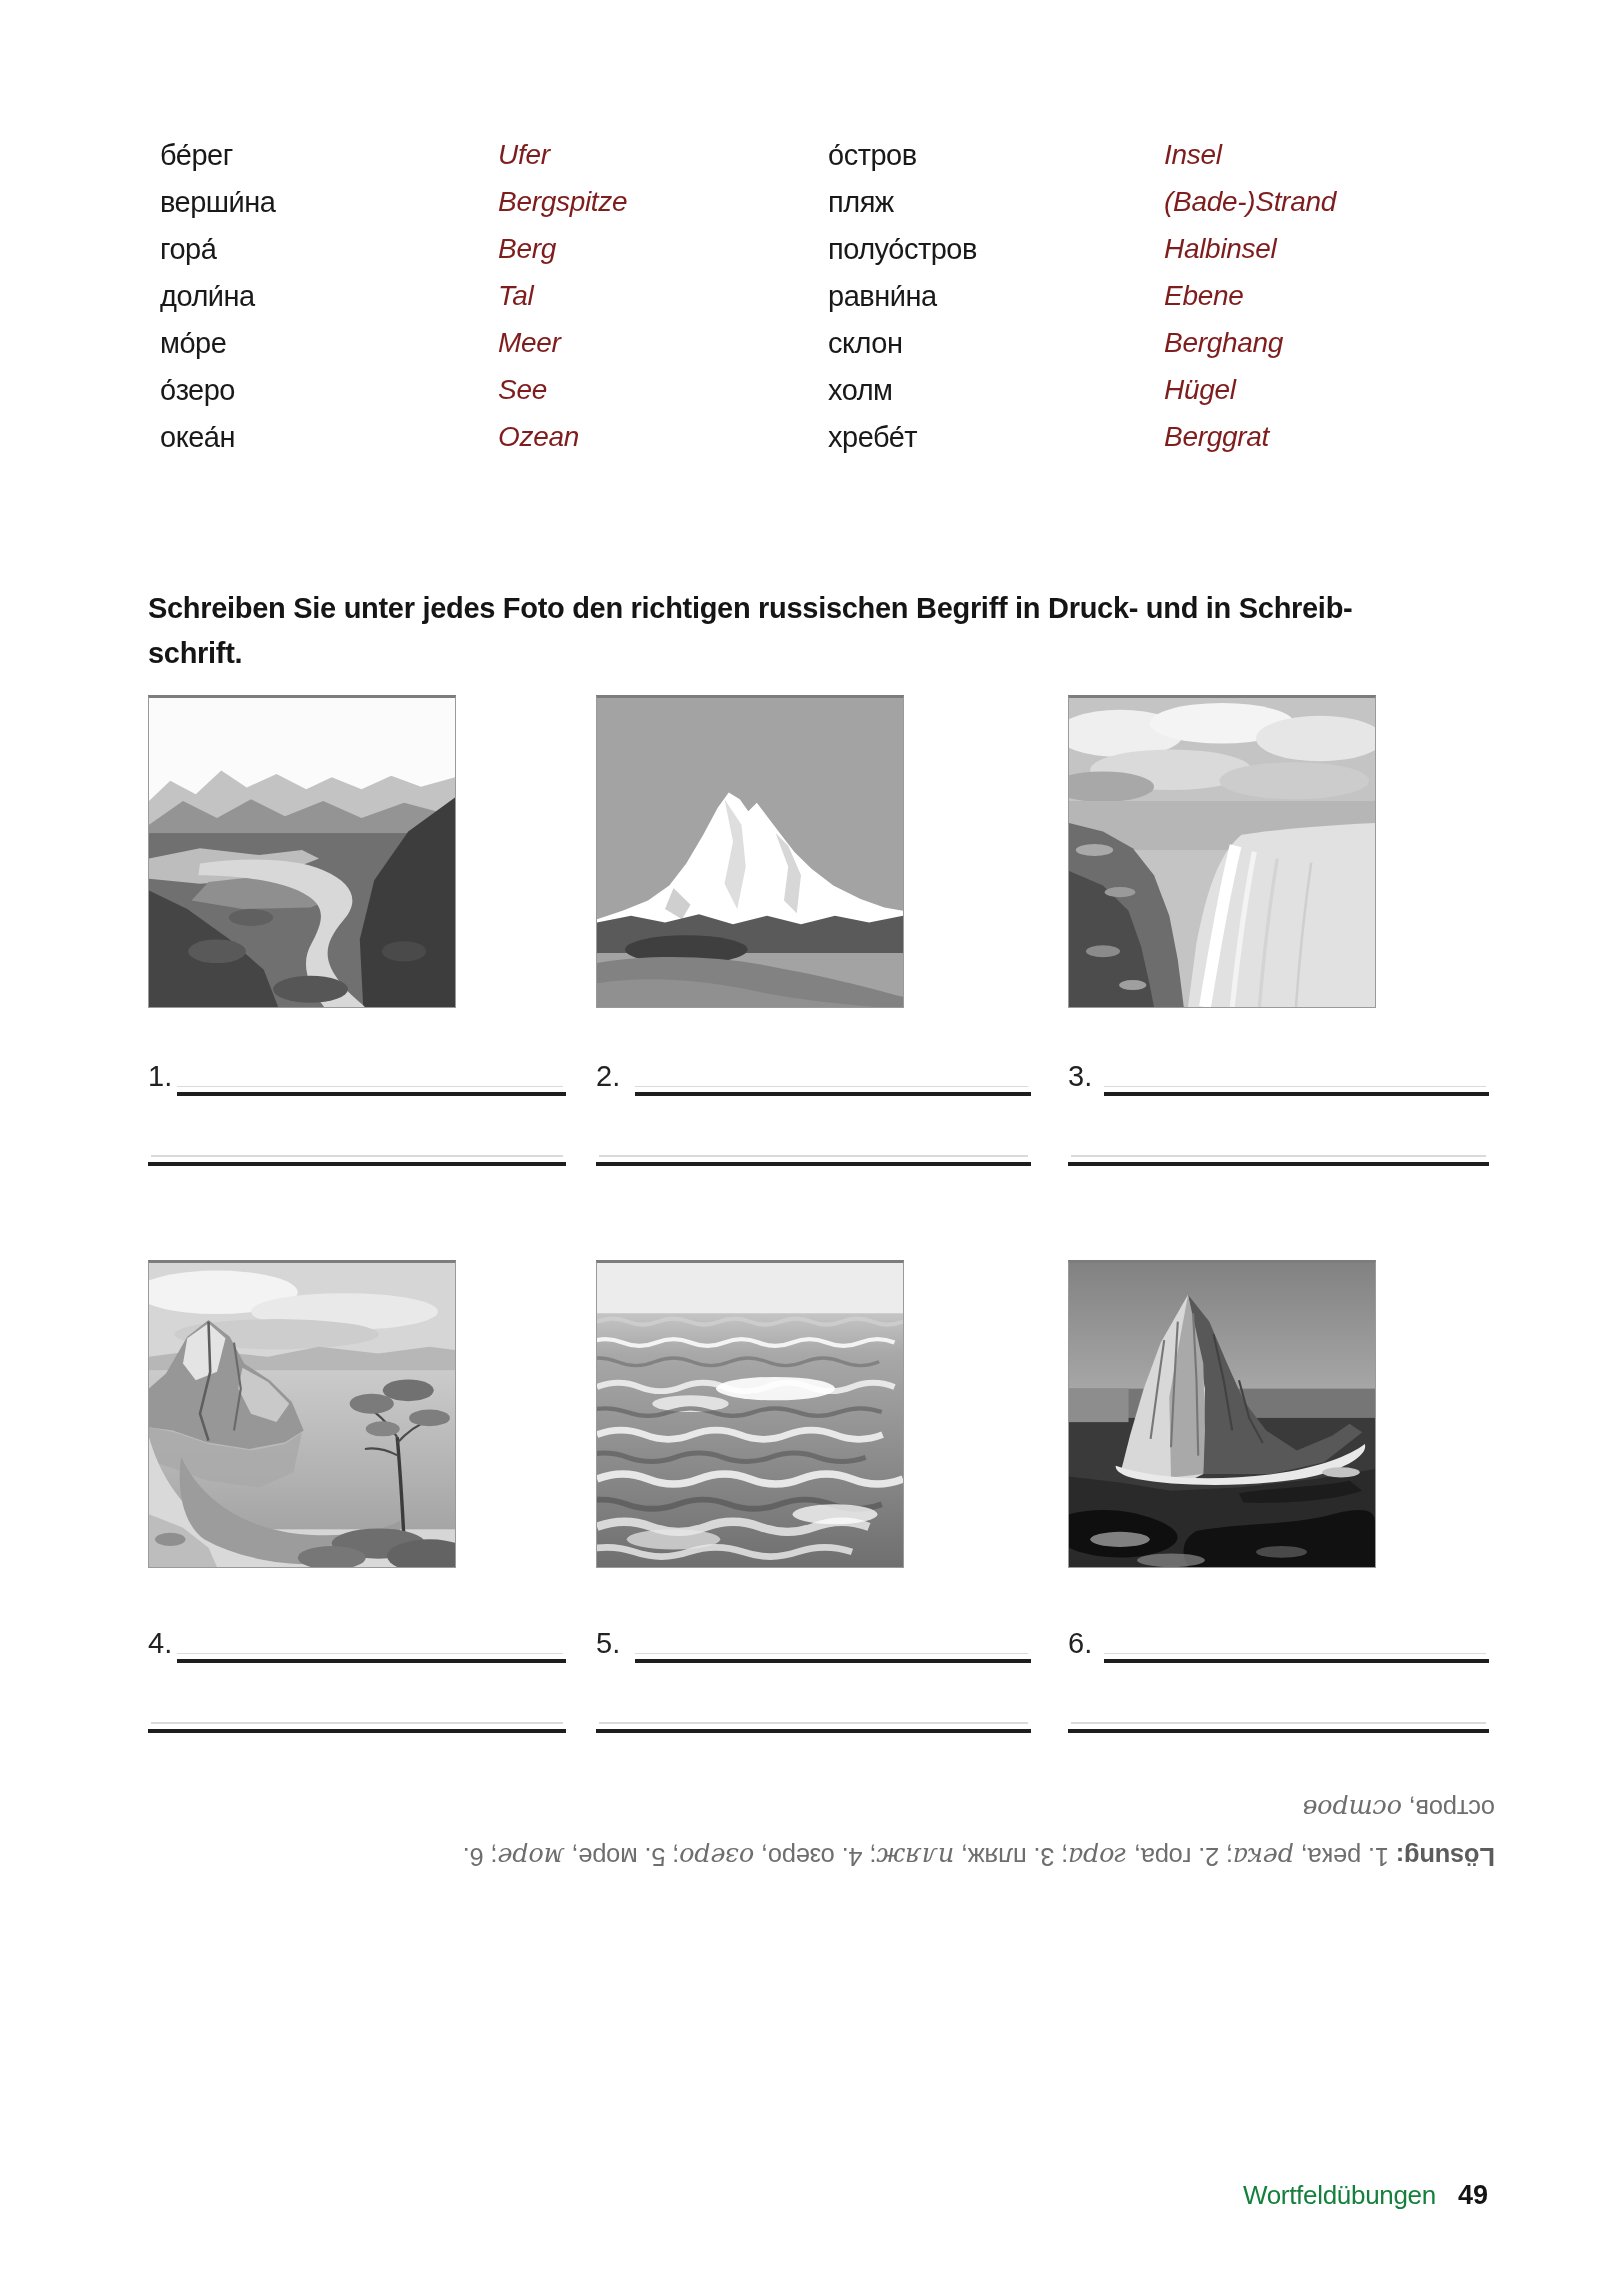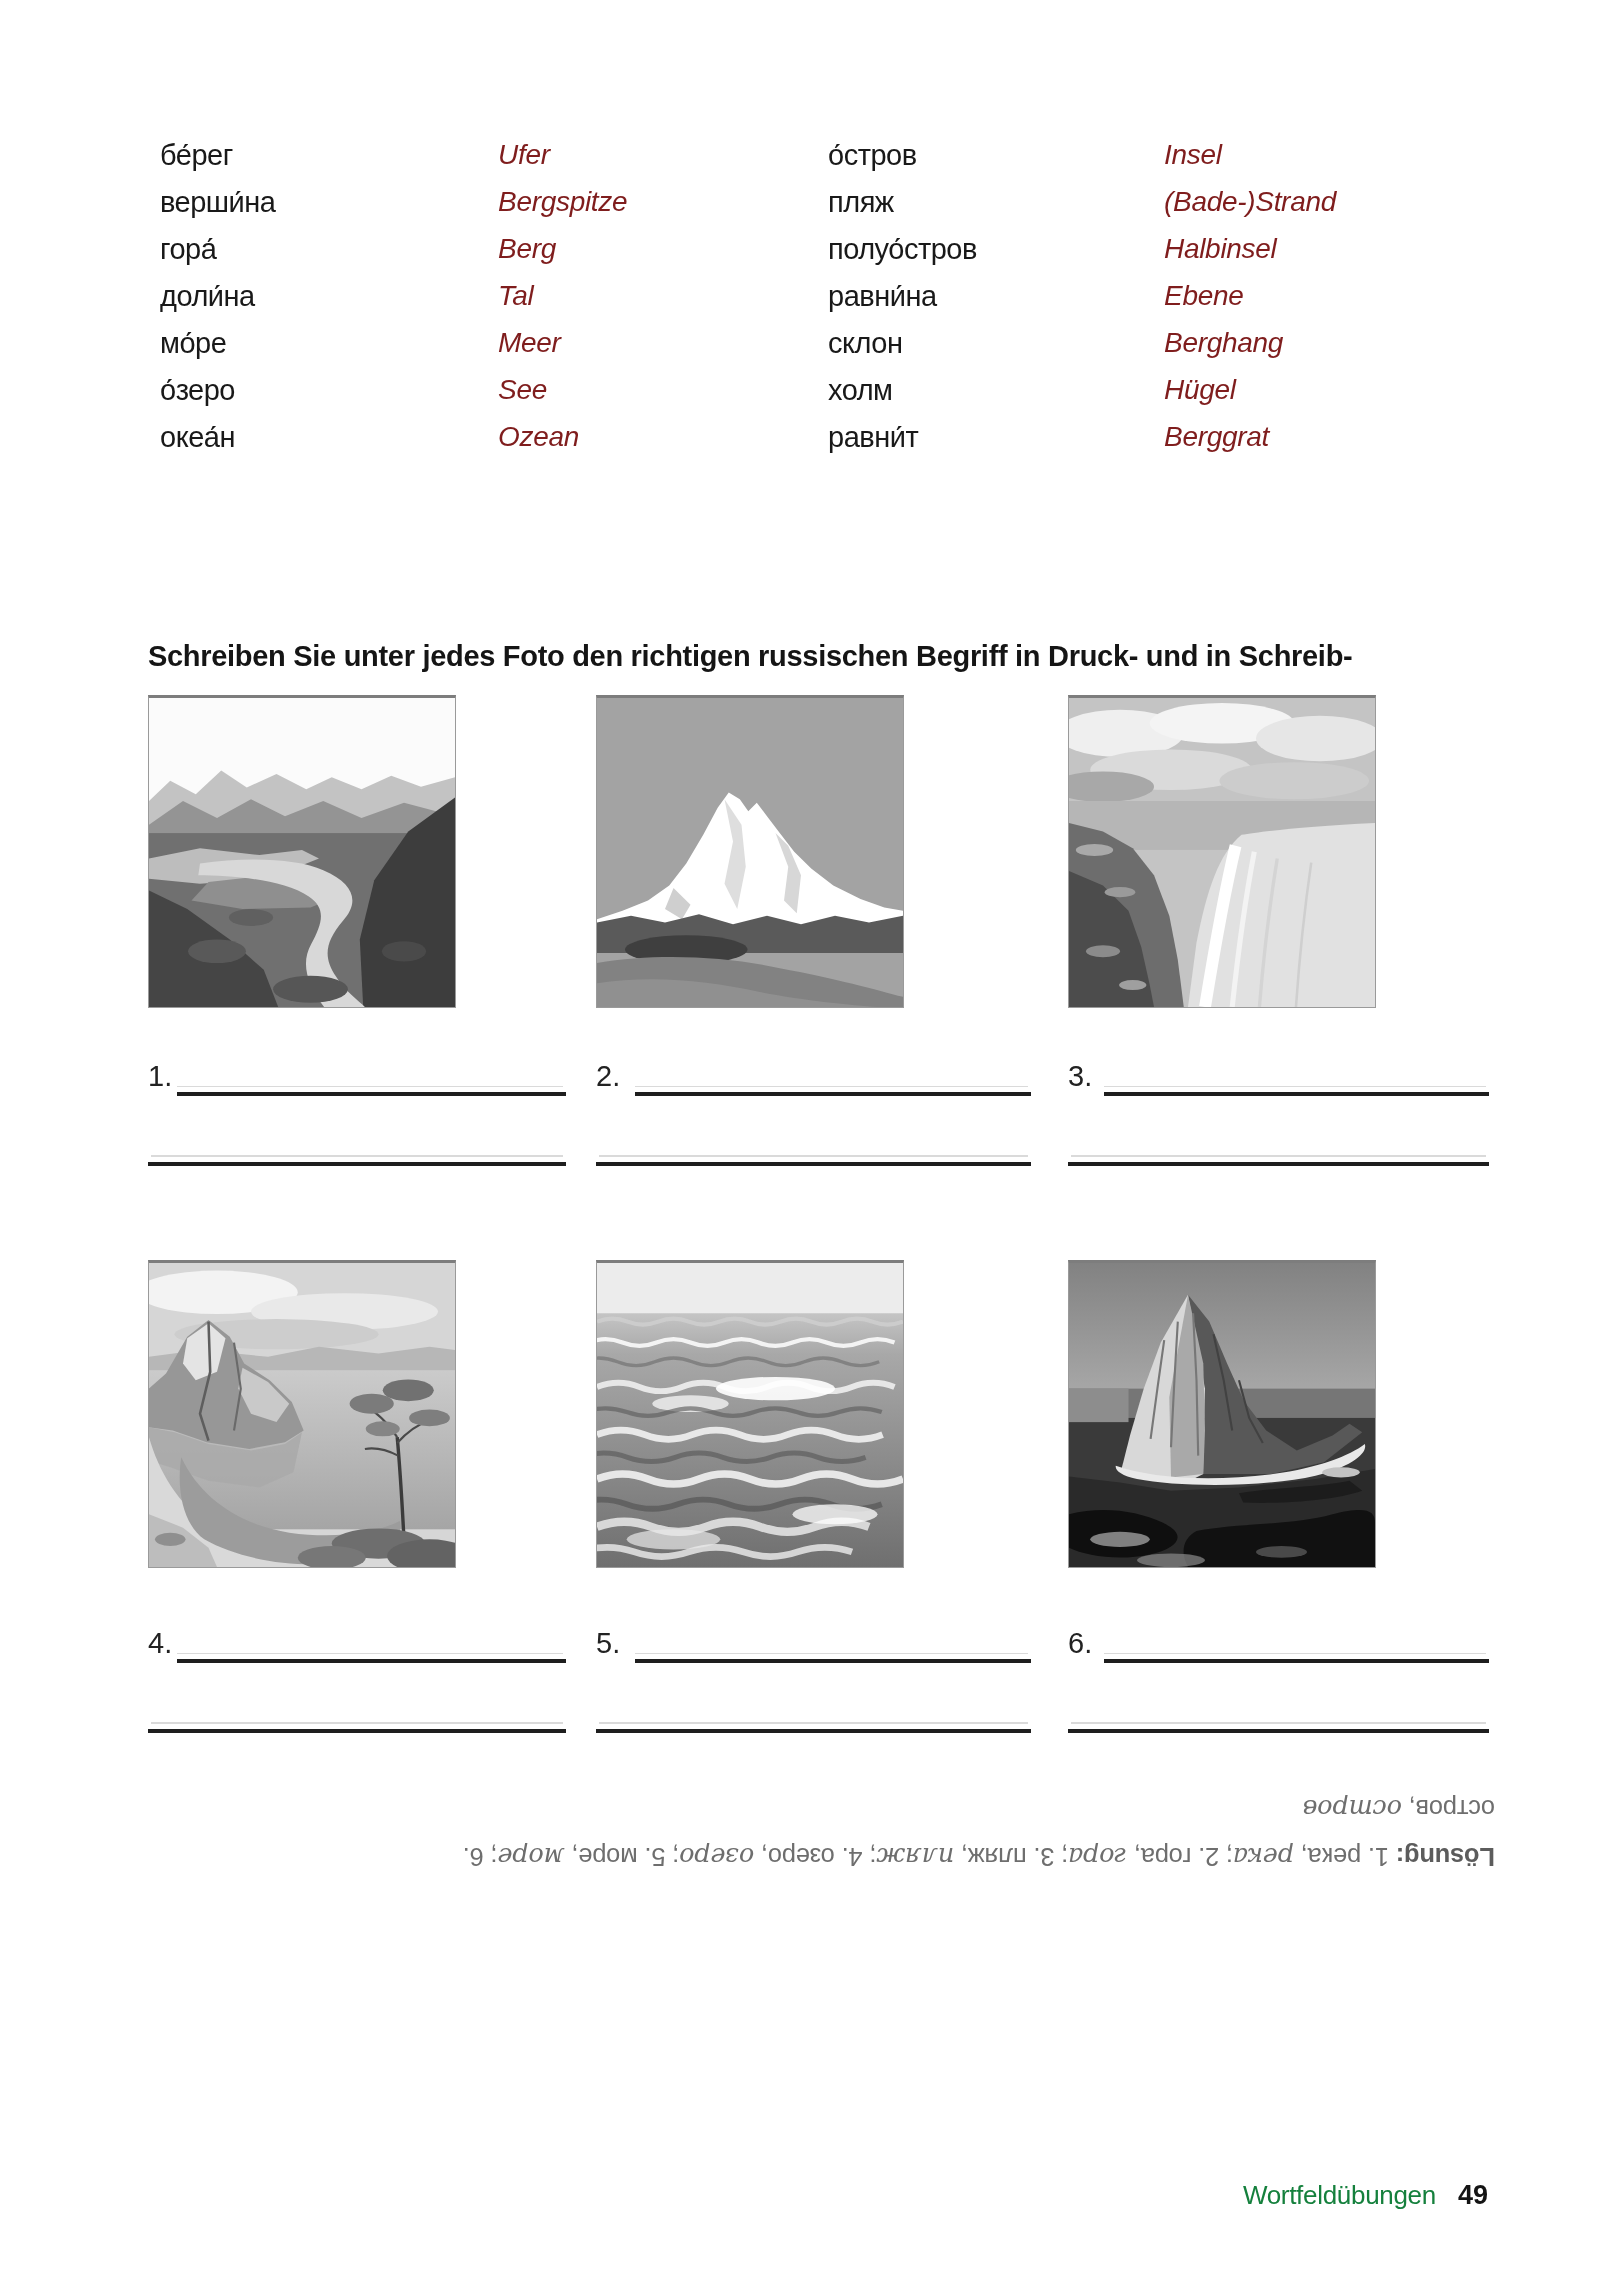--- a/index.html
+++ b/index.html
@@ -8,21 +8,21 @@
 
   
   .vocab{position:absolute;left:148px;top:139px;}
   .vocab-row{display:grid;grid-template-columns:338px 330px 336px 357px;height:47px;align-items:start;margin-left:12px;}
   .ru{font-size:29px;letter-spacing:-0.5px;color:#191919;}
   .de{font-size:28px;font-style:italic;letter-spacing:-0.3px;color:#7f1d1d;}
 
   
   .instruction{position:absolute;left:148px;top:586px;width:1376px;
                font-weight:bold;font-size:29px;line-height:45px;letter-spacing:-0.3px;color:#151515;}
-  .instruction div{white-space:nowrap;margin-top:48px;}
+  .instruction div{white-space:nowrap;}
 
   
   .photo{position:absolute;width:308px;box-sizing:border-box;background:#cfcfcf;
          border:1.7px solid #9a9a9a;border-top:3.4px solid #7d7d7d;overflow:hidden;}
   .photo svg{display:block;width:100%;height:100%;}
   .row1{top:695px;height:313px;}
   .row2{top:1260px;height:308px;}
   .c1{left:148px;} .c2{left:596px;} .c3{left:1068px;}
 
   
@@ -91,21 +91,21 @@
     </div>
     <div class="vocab-row">
       <span class="ru">о́зеро</span>
       <span class="de">See</span>
       <span class="ru">холм</span>
       <span class="de">Hügel</span>
     </div>
     <div class="vocab-row">
       <span class="ru">океа́н</span>
       <span class="de">Ozean</span>
-      <span class="ru">равни́т</span>
+      <span class="ru">хребе́т</span>
       <span class="de">Berggrat</span>
     </div>
   </div>
 
   <div class="instruction">
     <div>Schreiben Sie unter jedes Foto den richtigen russischen Begriff in Druck- und in Schreib-</div>
     <div>schrift.</div>
   </div>
 
   <div class="photo row1 c1" aria-label="river-valley-photo">

